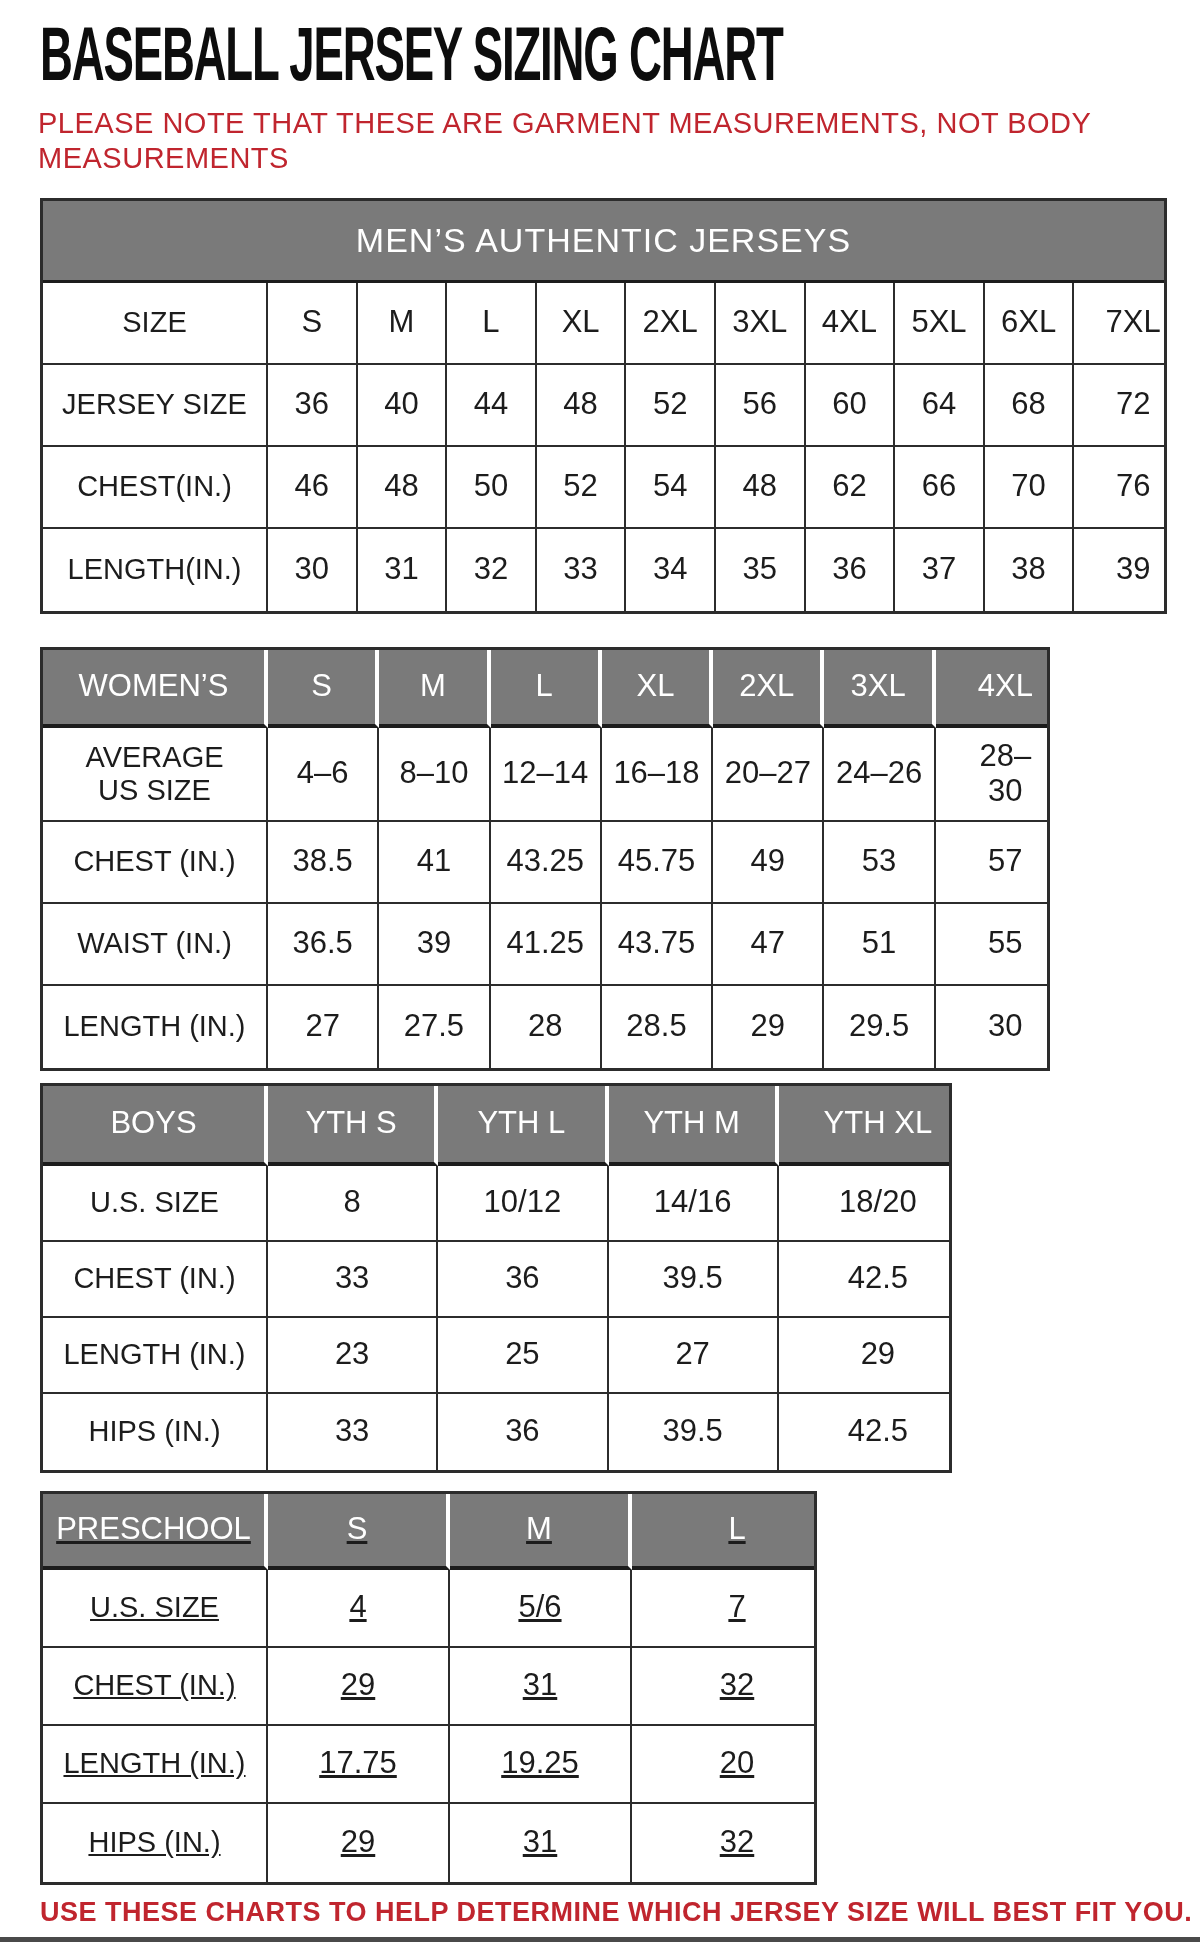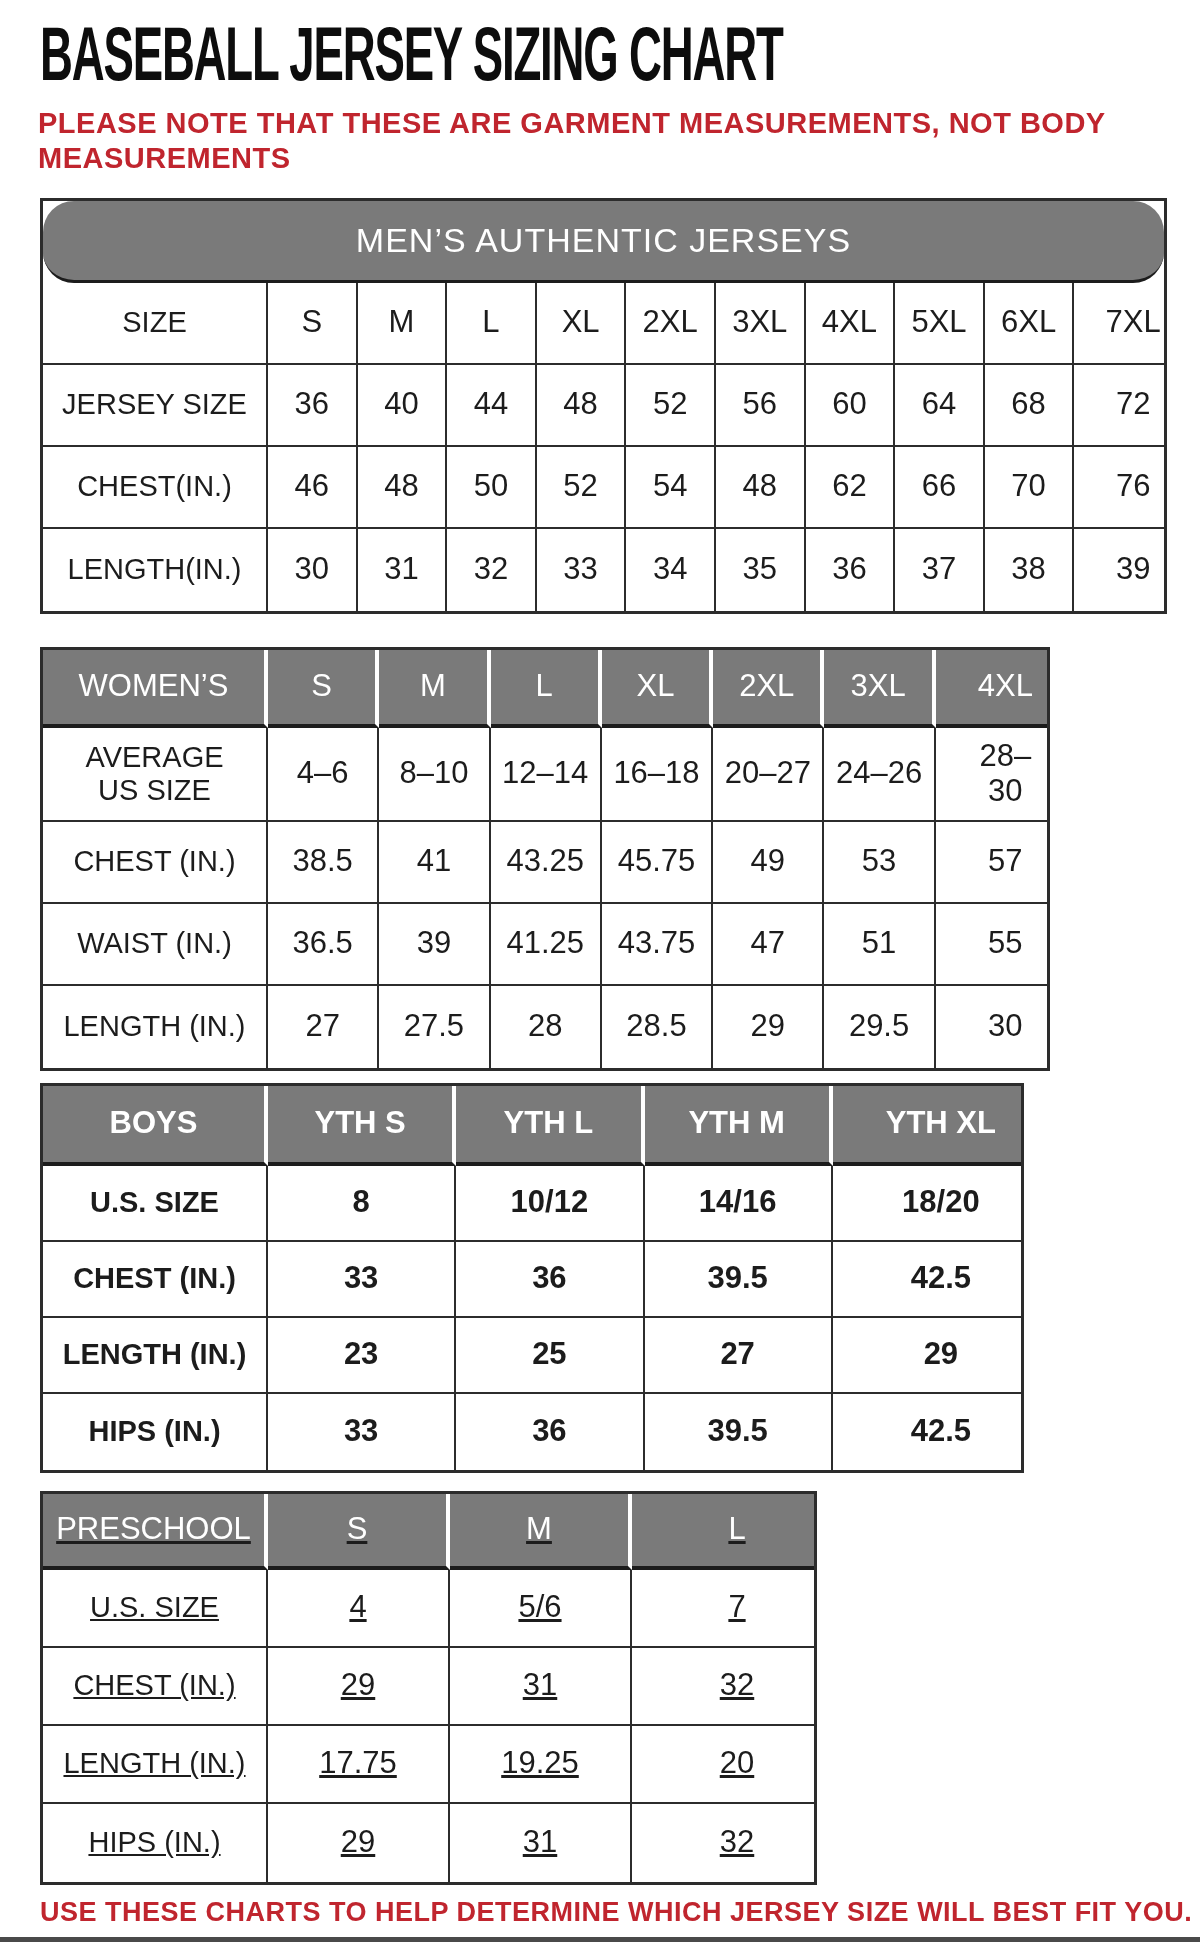--- a/index.html
+++ b/index.html
@@ -19,34 +19,34 @@
     color:#0d0d0d;
     letter-spacing:-2px;
     transform:scaleX(0.60);
     transform-origin:left center;
     white-space:nowrap;
   }
   .note{
     margin:14px 0 0 38px;
     font-size:29px;
     line-height:1.2;
-    font-weight:700;
+    font-weight:400;
     color:#c0252e;
     letter-spacing:0.5px;
   }
   
   .tbl{
     display:grid;
     border:3px solid #2c2c2c;
     background:#ffffff;
     box-sizing:border-box;
   }
   .mens{      width:1127px; margin:22px 0 0 40px; grid-template-columns:225px repeat(10,1fr); grid-template-rows:82px repeat(4,82px);}
   .womens{    width:1010px;  margin:33px 0 0 40px; grid-template-columns:225px repeat(7,1fr);  grid-template-rows:78px 94px repeat(3,82px);}
-  .boys{      width:984px;  margin:12px 0 12px 40px; grid-template-columns:225px repeat(4,1fr);  grid-template-rows:80px repeat(4,76px);font-weight:bold;}
+  .boys{      width:912px;  margin:12px 0 12px 40px; grid-template-columns:225px repeat(4,1fr);  grid-template-rows:80px repeat(4,76px);}
   .preschool{ width:777px;  margin:18px 0 0 40px; grid-template-columns:225px repeat(3,1fr);  grid-template-rows:76px repeat(4,78px);text-decoration:underline;}
   .c{
     display:flex;align-items:center;justify-content:center;
     text-align:center;
     background:#fff;
     font-size:31px;
     border-right:2px solid #2c2c2c;
     border-bottom:2px solid #2c2c2c;
     white-space:pre-line;
     line-height:1.12;
@@ -54,21 +54,20 @@
   }
   .lbl{font-size:29px;}
   .banner{
     grid-column:1 / -1;
     background:#7a7a7a;
     color:#ffffff;
     font-size:34px;
     letter-spacing:1px;
     border-right:none;
     border-bottom:3px solid #1c1c1c;
-    border-radius:31px;
   }
   .ghead{
     background:#7a7a7a;
     color:#ffffff;
     font-size:31px;
     border-right:4px solid #ffffff;
     border-bottom:4px solid #1c1c1c;
   }
   .ghead.cl{border-right:none;}
   .cl{border-right:none;padding-left:28px;}   

